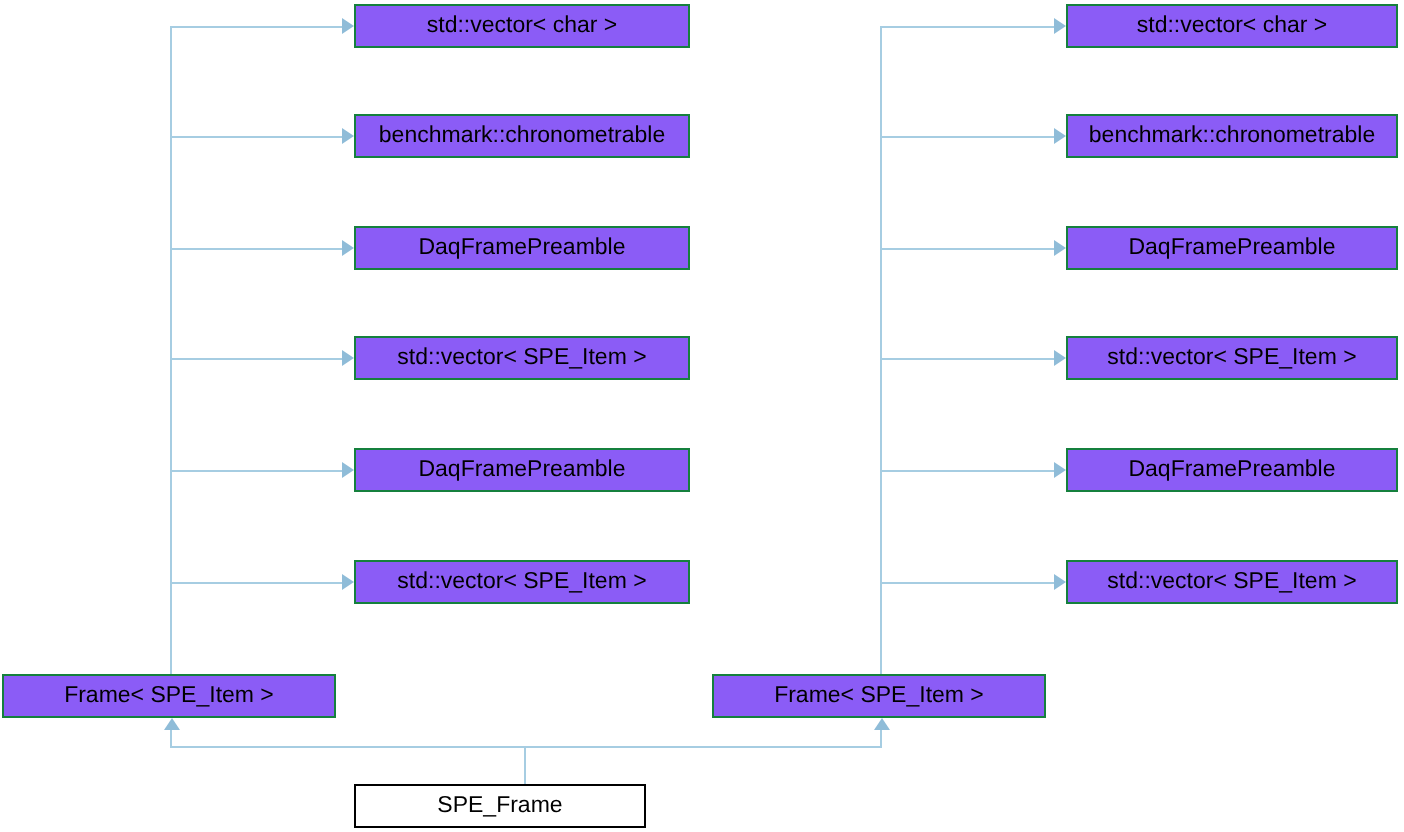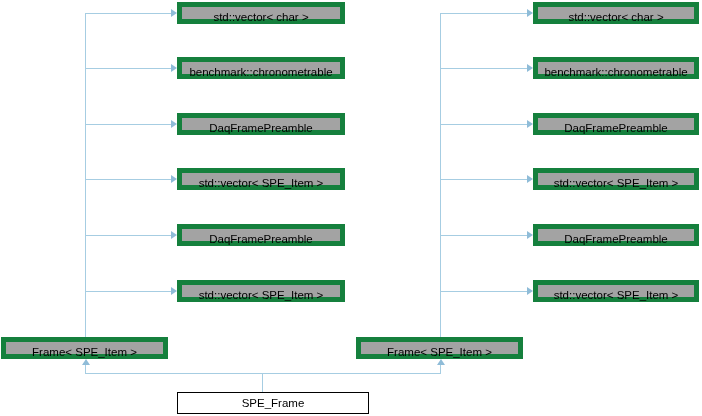--- a/index.html
+++ b/index.html
@@ -12,22 +12,22 @@
     width: 702px;
     height: 416px;
     background: #ffffff;
     font-family: "Liberation Sans", sans-serif;
     overflow: hidden;
   }
   .node {
     position: absolute;
     box-sizing: border-box;
     height: 22px;
-    border: 5px solid #15803d;
-    background: #a3a3a3;
+    border: 1px solid #15803d;
+    background: #8b5cf6;
     color: #000000;
     font-size: 11.5px;
     line-height: 20px;
     text-align: center;
     white-space: nowrap;
     cursor: pointer;
   }
   .node.main {
     border: 1px solid #000000;
     background: #ffffff;
@@ -68,21 +68,21 @@
   <div class="node" style="left:533px;top:2px;width:166px">std::vector&lt; char &gt;</div>
   <div class="node" style="left:533px;top:57px;width:166px">benchmark::chronometrable</div>
   <div class="node" style="left:533px;top:113px;width:166px">DaqFramePreamble</div>
   <div class="node" style="left:533px;top:168px;width:166px">std::vector&lt; SPE_Item &gt;</div>
   <div class="node" style="left:533px;top:224px;width:166px">DaqFramePreamble</div>
   <div class="node" style="left:533px;top:280px;width:166px">std::vector&lt; SPE_Item &gt;</div>
 
   <div class="node" style="left:1px;top:337px;width:167px">Frame&lt; SPE_Item &gt;</div>
   <div class="node" style="left:356px;top:337px;width:167px">Frame&lt; SPE_Item &gt;</div>
 
-  <div class="node main" style="left:177px;top:392px;width:192px">SPE_Frame</div>
+  <div class="node main" style="left:177px;top:392px;width:146px">SPE_Frame</div>
 
   <div class="edge v" style="left:85px;top:13px;height:324px"></div>
   <div class="edge h" style="left:85px;top:13px;width:86px"></div>
   <div class="arr-r" style="left:171px;top:9px"></div>
   <div class="edge h" style="left:85px;top:68px;width:86px"></div>
   <div class="arr-r" style="left:171px;top:64px"></div>
   <div class="edge h" style="left:85px;top:124px;width:86px"></div>
   <div class="arr-r" style="left:171px;top:120px"></div>
   <div class="edge h" style="left:85px;top:179px;width:86px"></div>
   <div class="arr-r" style="left:171px;top:175px"></div>

